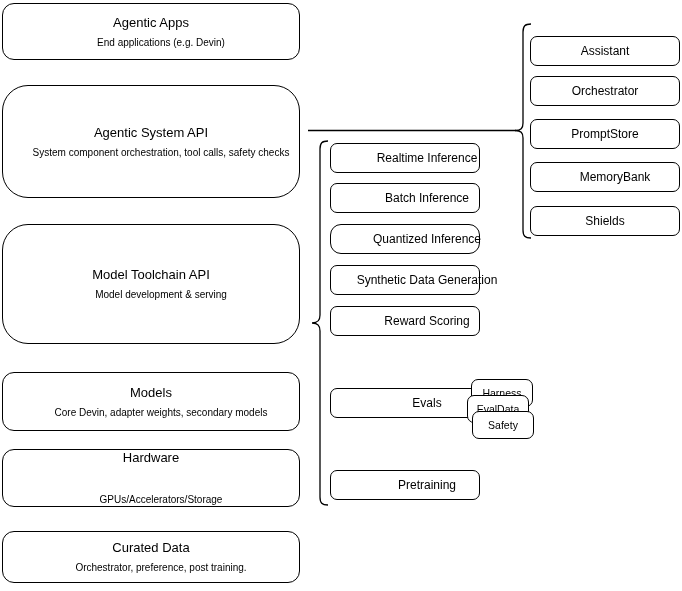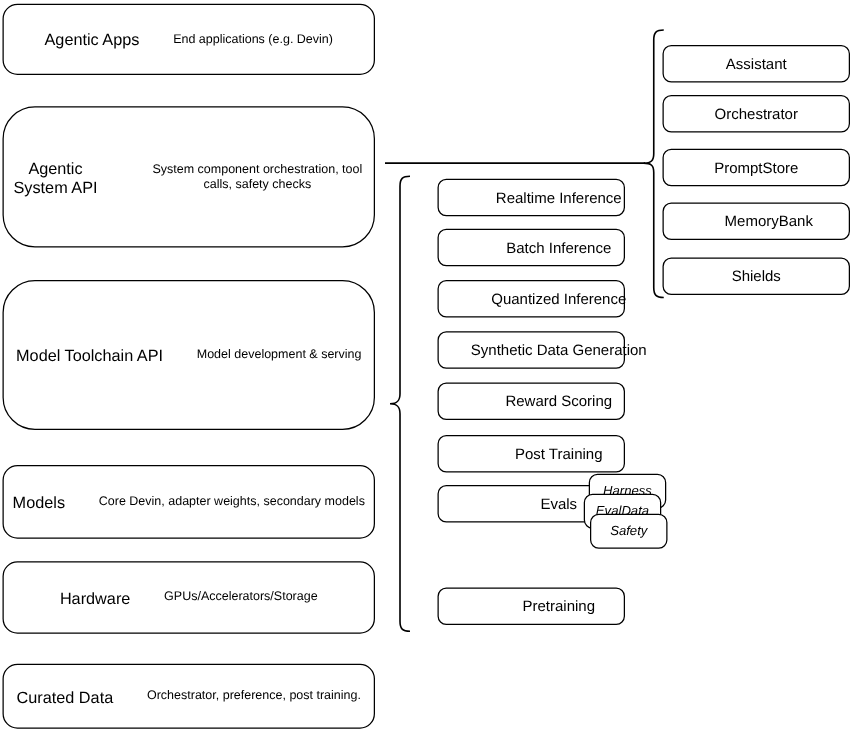--- a/index.html
+++ b/index.html
@@ -23,21 +23,21 @@
     pointer-events: none;
   }
   .lbox {
     position: absolute;
     left: 2px;
     width: 298px;
     box-sizing: border-box;
     border: 1px solid #000;
     background: #fff;
     display: flex;
-    flex-direction: row;
+    flex-direction: column;
     align-items: center;
     justify-content: center;
     gap: 7px;
     text-align: center;
     border-radius: 12px;
   }
   .lbox.r26 { border-radius: 26px; }
   .ltitle { font-size: 13px; line-height: 15px; }
   .lsub   { font-size: 10px; line-height: 12px; padding-left: 20px; }
   .mbox, .rbox {
@@ -48,36 +48,35 @@
     border: 1px solid #000;
     border-radius: 7px;
     background: #fff;
     display: flex;
     align-items: center;
     justify-content: center;
     font-size: 12px;
     text-align: center;
     white-space: nowrap;
   }
-  .mbox { left: 350px; padding-left: 44px; }
+  .mbox { left: 330px; padding-left: 44px; }
   .rbox { left: 530px; }
   .oval {
     position: absolute;
     width: 62px;
     height: 28px;
     box-sizing: border-box;
     border: 1px solid #000;
     border-radius: 7px;
     background: #fff;
     display: flex;
     align-items: center;
     justify-content: center;
     font-size: 10.5px;
     white-space: nowrap;
-    font-style: italic;
   }
 </style>
 </head>
 <body>
 
 <div id="canvas">
 
   <svg id="connector-layer" width="682" height="591" viewBox="0 0 682 591">
     <line x1="308" y1="130.5" x2="516" y2="130.5" stroke="#000" stroke-width="1.3" fill="none"></line>
     <path d="M531,24 C525,24 523,26 523,32 L523,123 C523,128.5 521,130.5 515,130.5
@@ -99,36 +98,35 @@
   <div class="lbox r26" style="top:224px;height:120px;">
     <div class="ltitle">Model Toolchain API</div>
     <div class="lsub">Model development &amp; serving</div>
   </div>
 
   <div class="lbox" style="top:372px;height:59px;">
     <div class="ltitle">Models</div>
     <div class="lsub">Core Devin, adapter weights, secondary models</div>
   </div>
 
-  <div class="lbox" style="top:449px;height:58px;">
+  <div class="lbox" style="top:449px;height:58px;justify-content:space-between;">
     <div class="ltitle">Hardware</div>
     <div class="lsub">GPUs/Accelerators/Storage</div>
   </div>
 
   <div class="lbox" style="top:531px;height:52px;">
     <div class="ltitle">Curated Data</div>
     <div class="lsub">Orchestrator, preference, post training.</div>
   </div>
 
   <div class="mbox" style="top:143px;">Realtime Inference</div>
   <div class="mbox" style="top:183px;">Batch Inference</div>
-  <div class="mbox" style="top:224px;">Quantized Inference</div>
+  <div class="mbox" style="top:224px;border-radius:11px;">Quantized Inference</div>
   <div class="mbox" style="top:265px;">Synthetic Data Generation</div>
   <div class="mbox" style="top:306px;">Reward Scoring</div>
-  <div class="mbox" style="top:348px;">Post Training</div>
   <div class="mbox" style="top:388px;">Evals</div>
   <div class="mbox" style="top:470px;">Pretraining</div>
 
   <div class="oval" style="left:471px;top:379px;">Harness</div>
   <div class="oval" style="left:467px;top:395px;">EvalData</div>
   <div class="oval" style="left:472px;top:411px;">Safety</div>
 
   <div class="rbox" style="top:36px;">Assistant</div>
   <div class="rbox" style="top:119px;">PromptStore</div>
   <div class="rbox" style="top:76px;">Orchestrator</div>

